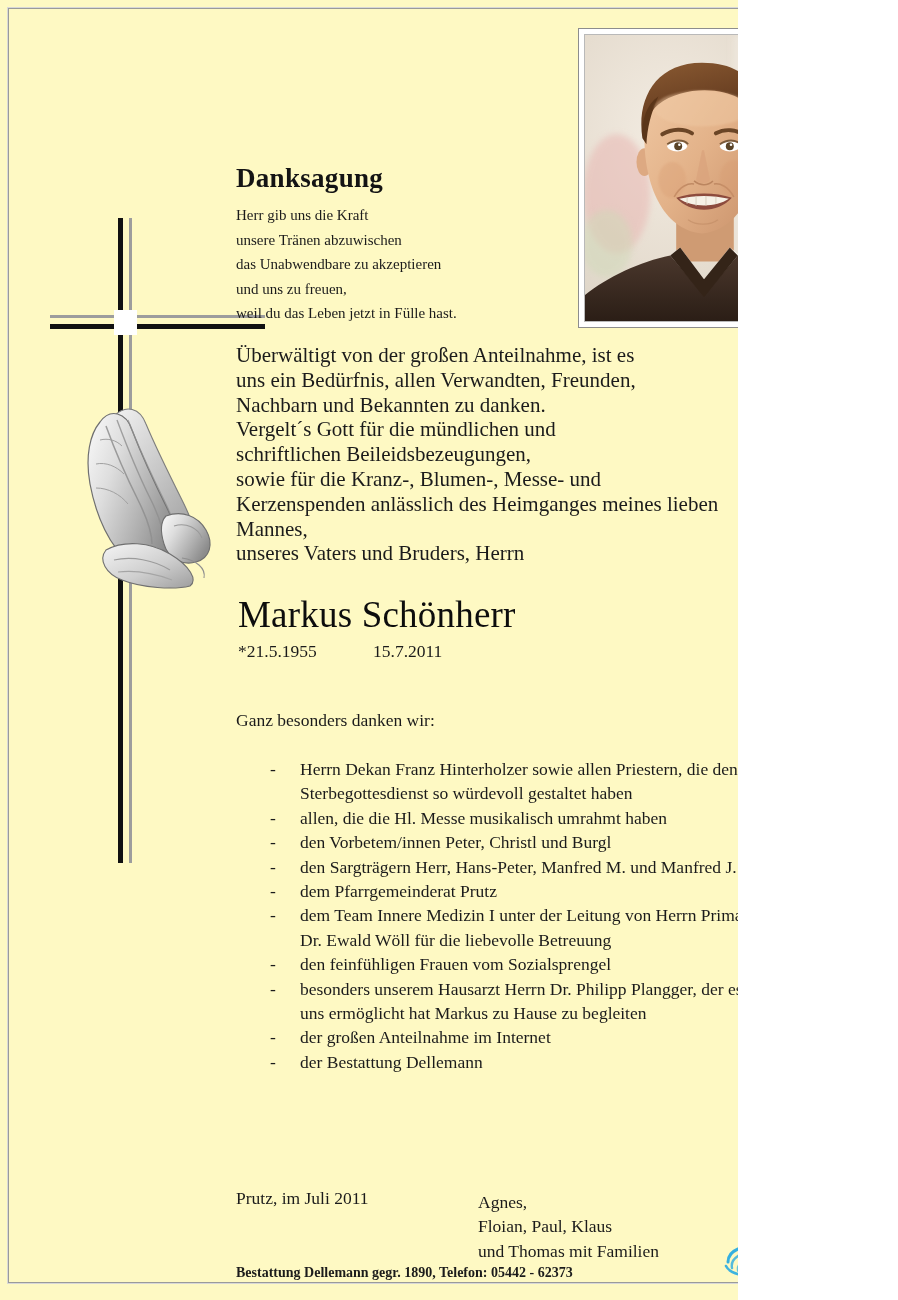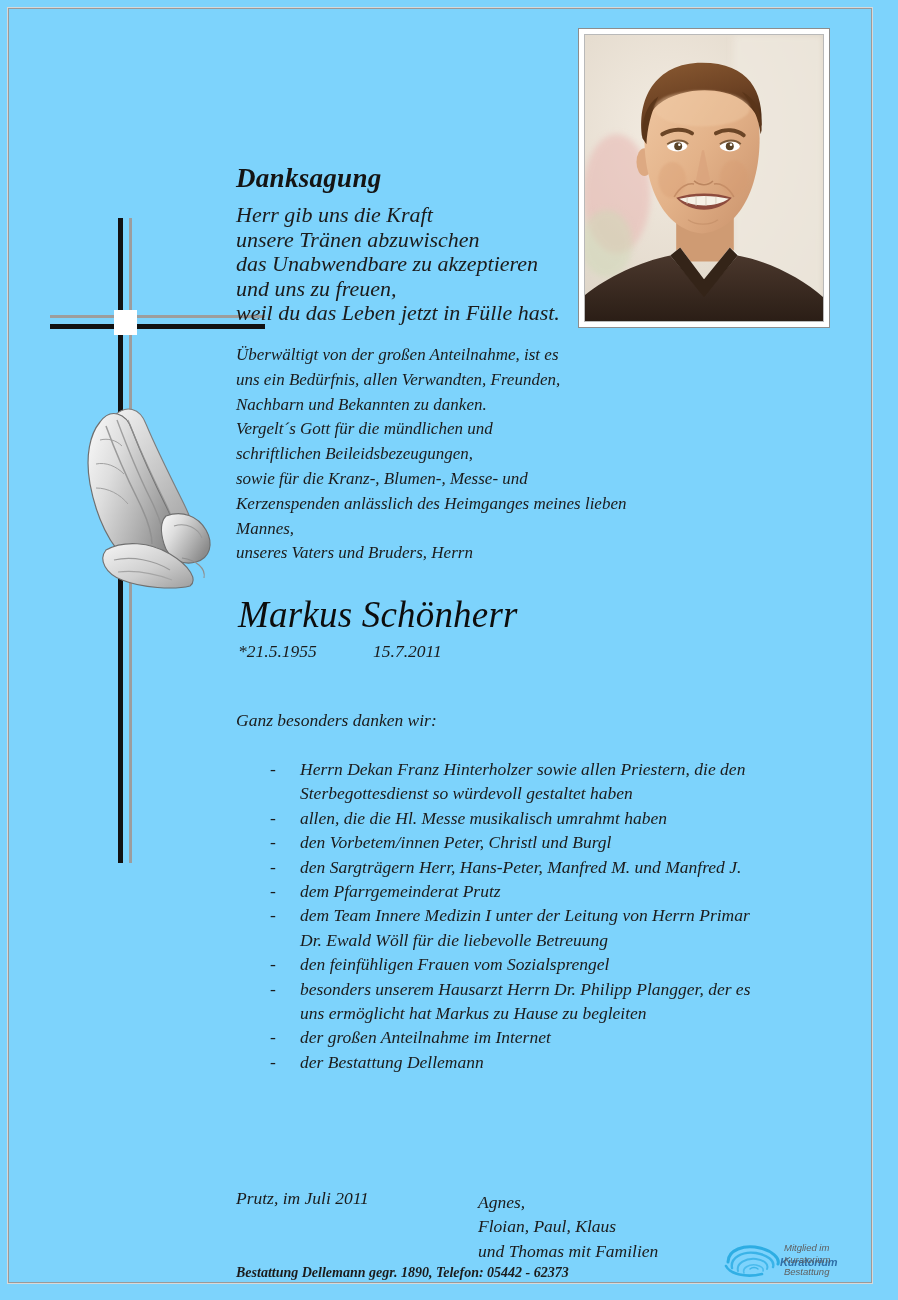--- a/index.html
+++ b/index.html
@@ -8,25 +8,24 @@
     padding: 0;
     background: #ffffff;
   }
   body {
     font-family: "Liberation Serif", "DejaVu Serif", serif;
     color: #1a1a1a;
   }
 
   #page {
     position: relative;
-    width: 898px;
+    width: 738px;
     height: 1300px;
-    background: #7dd3fc;
+    background: #fef9c3;
     overflow: hidden;
-    font-style: italic;
   }
 
   
   .page-frame {
     position: absolute;
     left: 8px;
     top: 8px;
     width: 864px;
     height: 1275px;
     border: 1px solid #9a9a9a;
@@ -111,31 +110,31 @@
     top: 145px;
     font-size: 27px;
     letter-spacing: 0.3px;
     color: #141414;
   }
 
   .verse {
     position: absolute;
     left: 236px;
     top: 203px;
-    font-size: 22px;
+    font-size: 15px;
     line-height: 24.5px;
     color: #1b1b1b;
     white-space: pre-line;
   }
 
   .body-text {
     position: absolute;
     left: 236px;
     top: 343px;
-    font-size: 17px;
+    font-size: 21px;
     line-height: 24.8px;
     color: #1b1b1b;
     white-space: pre-line;
   }
 
   .deceased-name {
     position: absolute;
     left: 238px;
     top: 593px;
     font-size: 37px;

